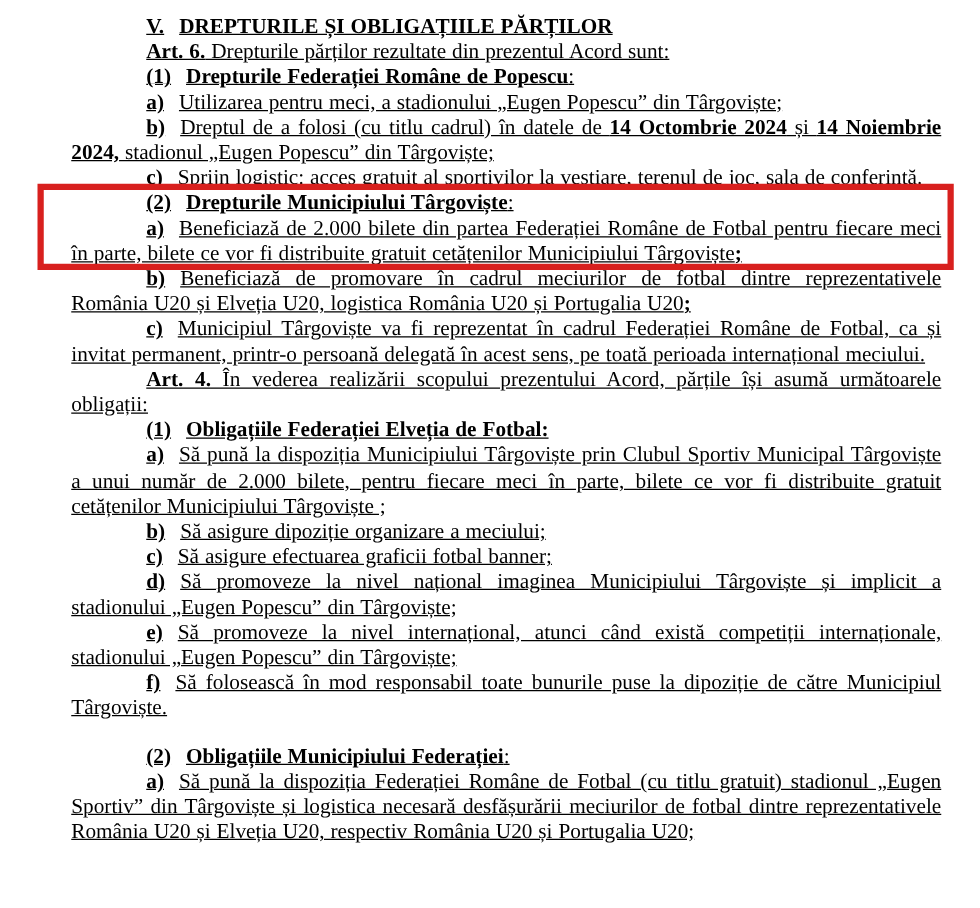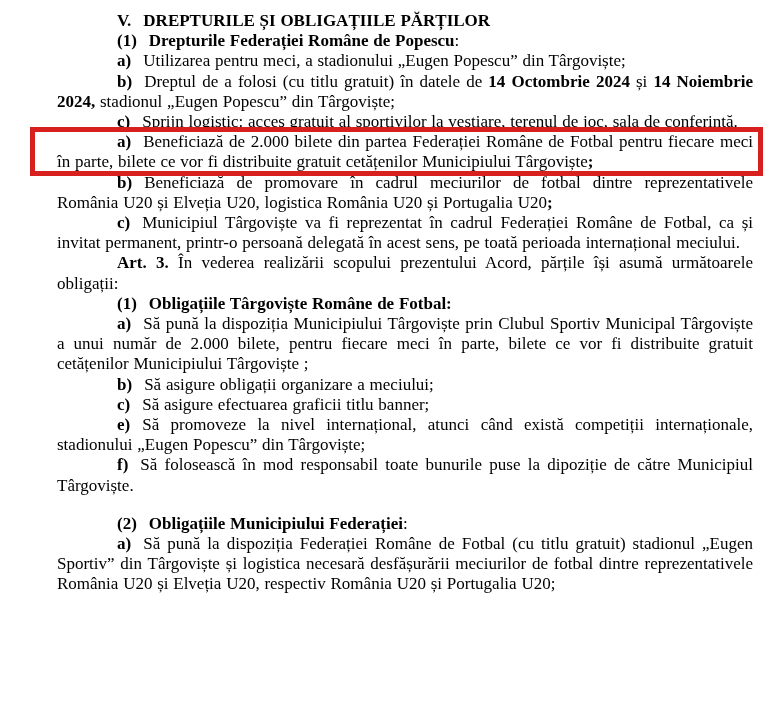--- a/index.html
+++ b/index.html
@@ -10,20 +10,21 @@
   *{box-sizing:border-box;}
   html,body{margin:0;padding:0;}
   body{
     width:784px;height:726px;overflow:hidden;
     background:var(--paper);color:var(--ink);
     font-family:"Liberation Serif","DejaVu Serif",serif;
     font-size:17px;
   }
   .doc{
     padding:11px 31px 0 57px;
+    text-decoration:underline;
   }
   .para{
     margin:0;
     text-align:justify;
     text-indent:60px;
     line-height:20.2px;
     word-spacing:0.5px;
   }
   .bold{font-weight:bold;}
   .gap{display:inline-block;width:12px;}
@@ -36,35 +37,38 @@
     border:5px solid var(--hl);
     pointer-events:none;
   }
 </style>
 </head>
 <body>
 
 <div class="doc">
   <div id="sec-before">
       <p class="para"><span class="bold">V.</span><span class="gap"></span><span class="bold">DREPTURILE ȘI OBLIGAȚIILE PĂRȚILOR</span></p>
+      <p class="para"><span class="bold">Art. 6.</span><span> Drepturile părților rezultate din prezentul Acord sunt:</span></p>
       <p class="para"><span class="bold">(1)</span><span class="gap"></span><span class="bold">Drepturile Federației Române de Popescu</span><span>:</span></p>
       <p class="para"><span class="bold">a)</span><span class="gap"></span><span>Utilizarea pentru meci, a stadionului „Eugen Popescu” din Târgoviște;</span></p>
-      <p class="para"><span class="bold">b)</span><span class="gap"></span><span>Dreptul de a folosi (cu titlu gratuit) în datele de </span><span class="bold">14 Octombrie 2024</span><span> și </span><span class="bold">14 Noiembrie 2024,</span><span> stadionul „Eugen Popescu” din Târgoviște;</span></p>
+      <p class="para"><span class="bold">b)</span><span class="gap"></span><span>Dreptul de a folosi (cu titlu cadrul) în datele de </span><span class="bold">14 Octombrie 2024</span><span> și </span><span class="bold">14 Noiembrie 2024,</span><span> stadionul „Eugen Popescu” din Târgoviște;</span></p>
       <p class="para"><span class="bold">c)</span><span class="gap"></span><span>Sprijn logistic: acces gratuit al sportivilor la vestiare, terenul de joc, sala de conferință.</span></p>
     </div>
   <div id="sec-highlight" class="red-box">
+      <p class="para"><span class="bold">(2)</span><span class="gap"></span><span class="bold">Drepturile Municipiului Târgoviște</span><span>:</span></p>
       <p class="para"><span class="bold">a)</span><span class="gap"></span><span>Beneficiază de 2.000 bilete din partea Federației Române de Fotbal pentru fiecare meci în parte, bilete ce vor fi distribuite gratuit cetățenilor Municipiului Târgoviște</span><span class="bold">;</span></p>
     </div>
   <div id="sec-after">
       <p class="para"><span class="bold">b)</span><span class="gap"></span><span>Beneficiază de promovare în cadrul meciurilor de fotbal dintre reprezentativele România U20 și Elveția U20, logistica România U20 și Portugalia U20</span><span class="bold">;</span></p>
       <p class="para"><span class="bold">c)</span><span class="gap"></span><span>Municipiul Târgoviște va fi reprezentat în cadrul Federației Române de Fotbal, ca și invitat permanent, printr-o persoană delegată în acest sens, pe toată perioada internațional meciului.</span></p>
-      <p class="para"><span class="bold">Art. 3.</span><span> În vederea realizării scopului prezentului Acord, părțile își asumă următoarele obligații:</span></p>
-      <p class="para"><span class="bold">(1)</span><span class="gap"></span><span class="bold">Obligațiile Târgoviște Române de Fotbal:</span></p>
+      <p class="para"><span class="bold">Art. 4.</span><span> În vederea realizării scopului prezentului Acord, părțile își asumă următoarele obligații:</span></p>
+      <p class="para"><span class="bold">(1)</span><span class="gap"></span><span class="bold">Obligațiile Federației Elveția de Fotbal:</span></p>
       <p class="para"><span class="bold">a)</span><span class="gap"></span><span>Să pună la dispoziția Municipiului Târgoviște prin Clubul Sportiv Municipal Târgoviște a unui număr de 2.000 bilete, pentru fiecare meci în parte, bilete ce vor fi distribuite gratuit cetățenilor Municipiului Târgoviște ;</span></p>
-      <p class="para"><span class="bold">b)</span><span class="gap"></span><span>Să asigure obligații organizare a meciului;</span></p>
-      <p class="para"><span class="bold">c)</span><span class="gap"></span><span>Să asigure efectuarea graficii titlu banner;</span></p>
+      <p class="para"><span class="bold">b)</span><span class="gap"></span><span>Să asigure dipoziție organizare a meciului;</span></p>
+      <p class="para"><span class="bold">c)</span><span class="gap"></span><span>Să asigure efectuarea graficii fotbal banner;</span></p>
+      <p class="para"><span class="bold">d)</span><span class="gap"></span><span>Să promoveze la nivel național imaginea Municipiului Târgoviște și implicit a stadionului „Eugen Popescu” din Târgoviște;</span></p>
       <p class="para"><span class="bold">e)</span><span class="gap"></span><span>Să promoveze la nivel internațional, atunci când există competiții internaționale, stadionului „Eugen Popescu” din Târgoviște;</span></p>
       <p class="para"><span class="bold">f)</span><span class="gap"></span><span>Să folosească în mod responsabil toate bunurile puse la dipoziție de către Municipiul Târgoviște.</span></p>
       <div class="spacer"></div>
       <p class="para"><span class="bold">(2)</span><span class="gap"></span><span class="bold">Obligațiile Municipiului Federației</span><span>:</span></p>
       <p class="para"><span class="bold">a)</span><span class="gap"></span><span>Să pună la dispoziția Federației Române de Fotbal (cu titlu gratuit) stadionul „Eugen Sportiv” din Târgoviște și logistica necesară desfășurării meciurilor de fotbal dintre reprezentativele România U20 și Elveția U20, respectiv România U20 și Portugalia U20;</span></p>
     </div>
 </div>
 
 </body></html>

